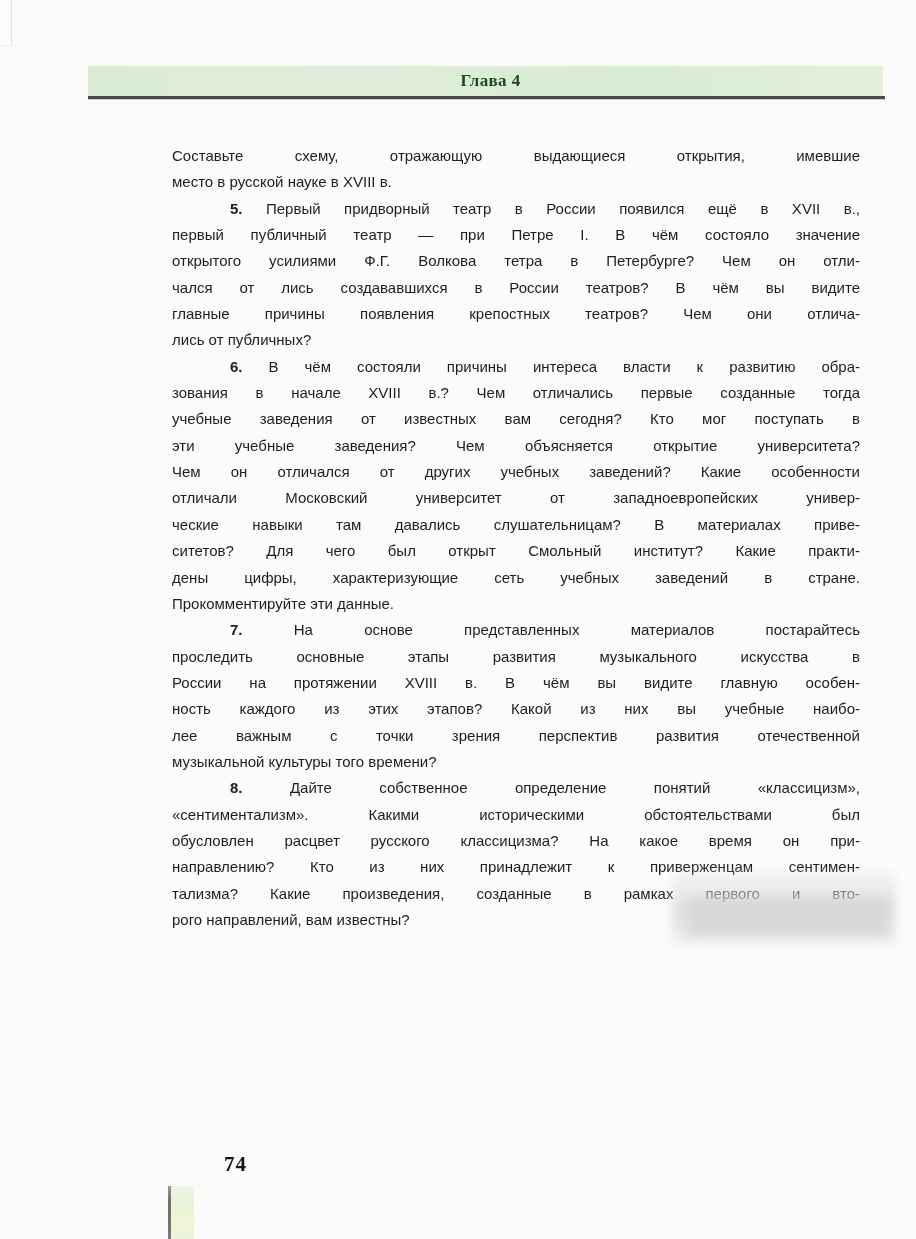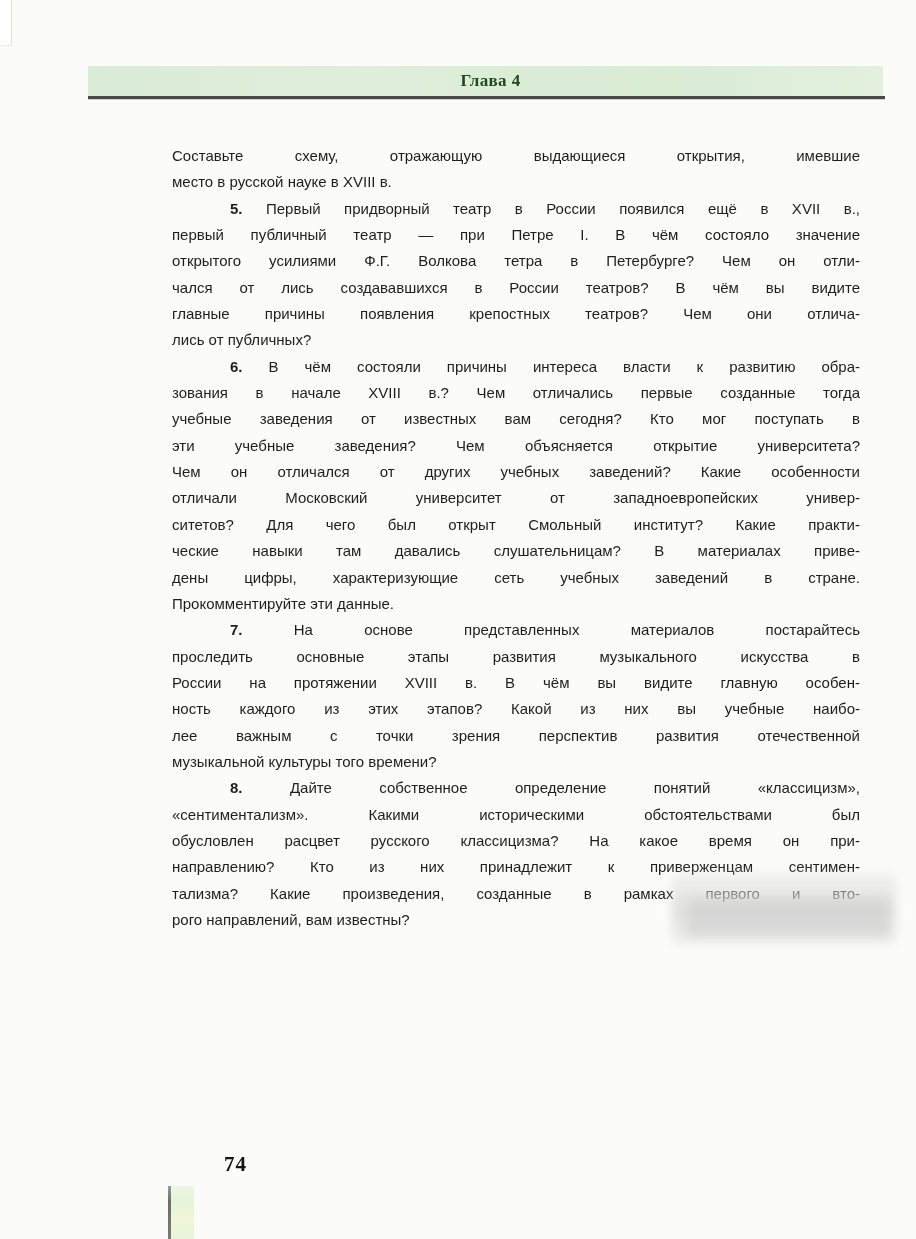--- a/index.html
+++ b/index.html
@@ -136,22 +136,22 @@
       <div class="line">главные причины появления крепостных театров? Чем они отлича-</div>
       <div class="line last">лись от публичных?</div>
     </div>
     <div class="paragraph">
       <div class="line indent"><span class="qnum">6.</span> В чём состояли причины интереса власти к развитию обра-</div>
       <div class="line">зования в начале XVIII в.? Чем отличались первые созданные тогда</div>
       <div class="line">учебные заведения от известных вам сегодня? Кто мог поступать в</div>
       <div class="line">эти учебные заведения? Чем объясняется открытие университета?</div>
       <div class="line">Чем он отличался от других учебных заведений? Какие особенности</div>
       <div class="line">отличали Московский университет от западноевропейских универ-</div>
+      <div class="line">ческие навыки там давались слушательницам? В материалах приве-</div>
       <div class="line">ситетов? Для чего был открыт Смольный институт? Какие практи-</div>
-      <div class="line">ческие навыки там давались слушательницам? В материалах приве-</div>
       <div class="line">дены цифры, характеризующие сеть учебных заведений в стране.</div>
       <div class="line last">Прокомментируйте эти данные.</div>
     </div>
     <div class="paragraph">
       <div class="line indent"><span class="qnum">7.</span> На основе представленных материалов постарайтесь</div>
       <div class="line">проследить основные этапы развития музыкального искусства в</div>
       <div class="line">России на протяжении XVIII в. В чём вы видите главную особен-</div>
       <div class="line">ность каждого из этих этапов? Какой из них вы учебные наибо-</div>
       <div class="line">лее важным с точки зрения перспектив развития отечественной</div>
       <div class="line last">музыкальной культуры того времени?</div>

